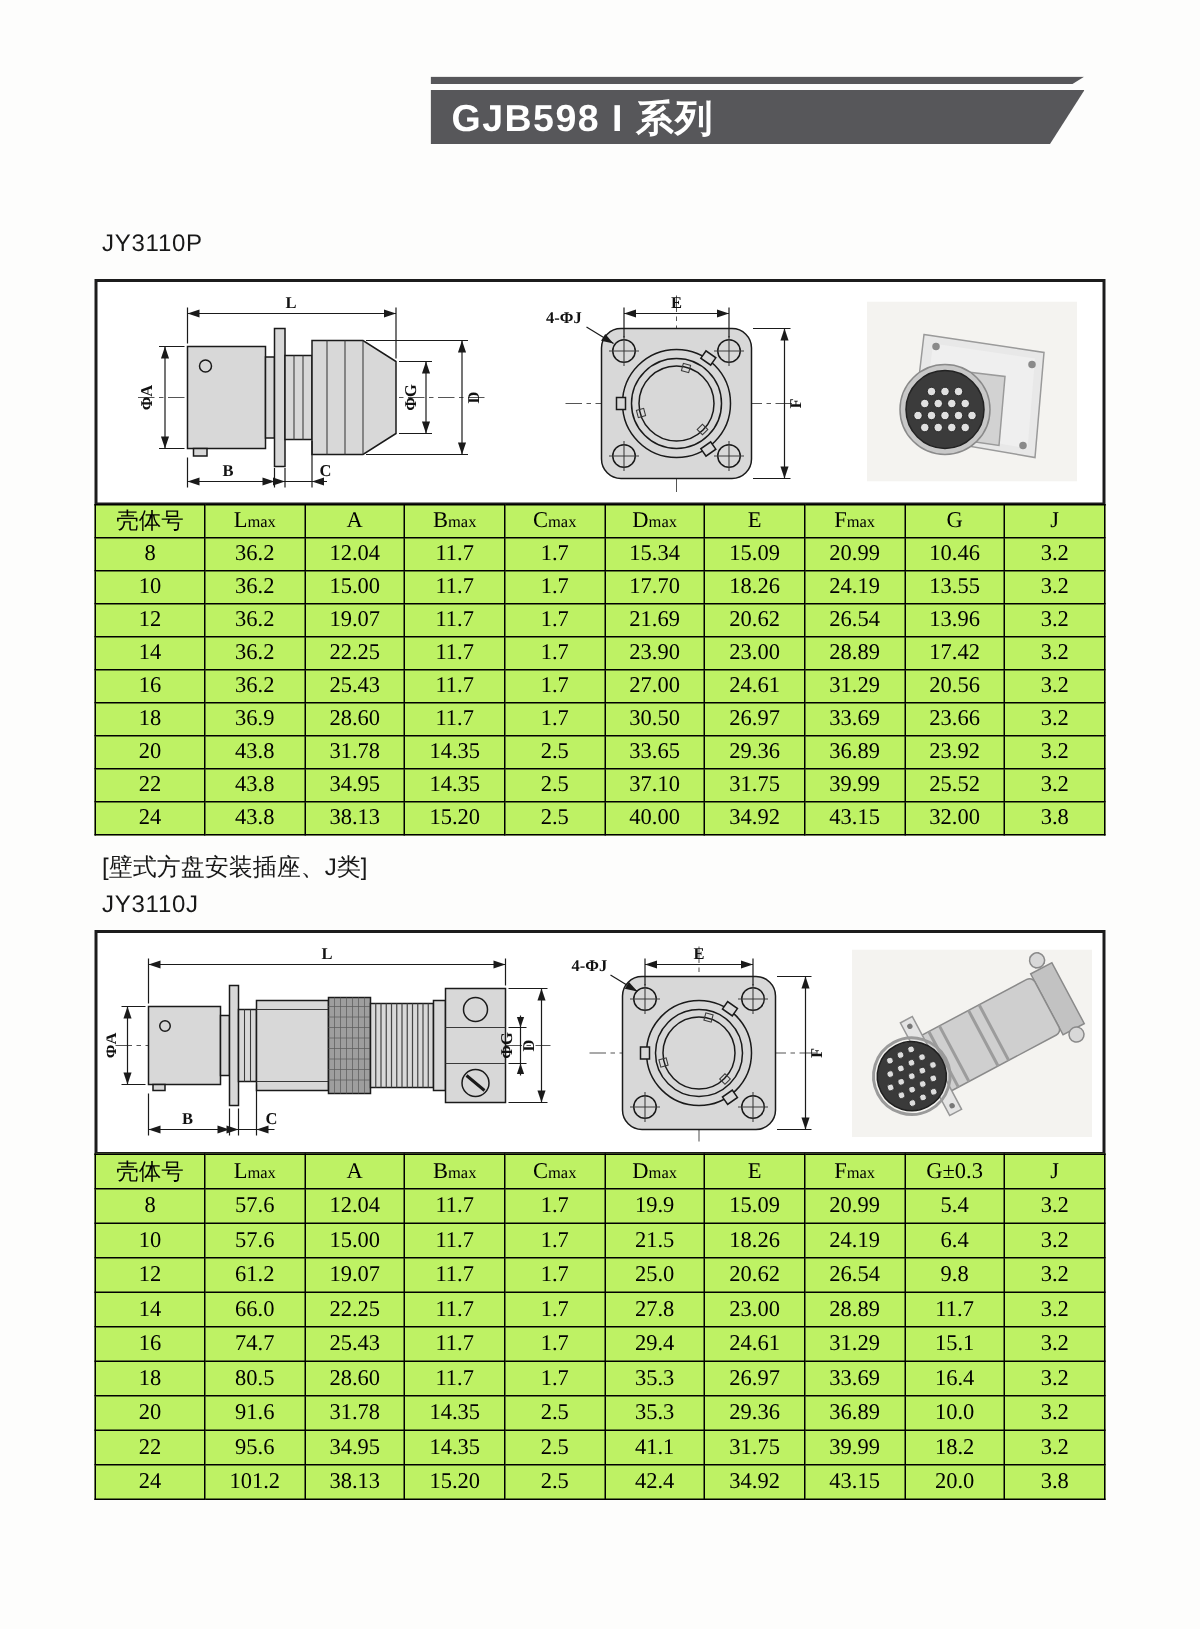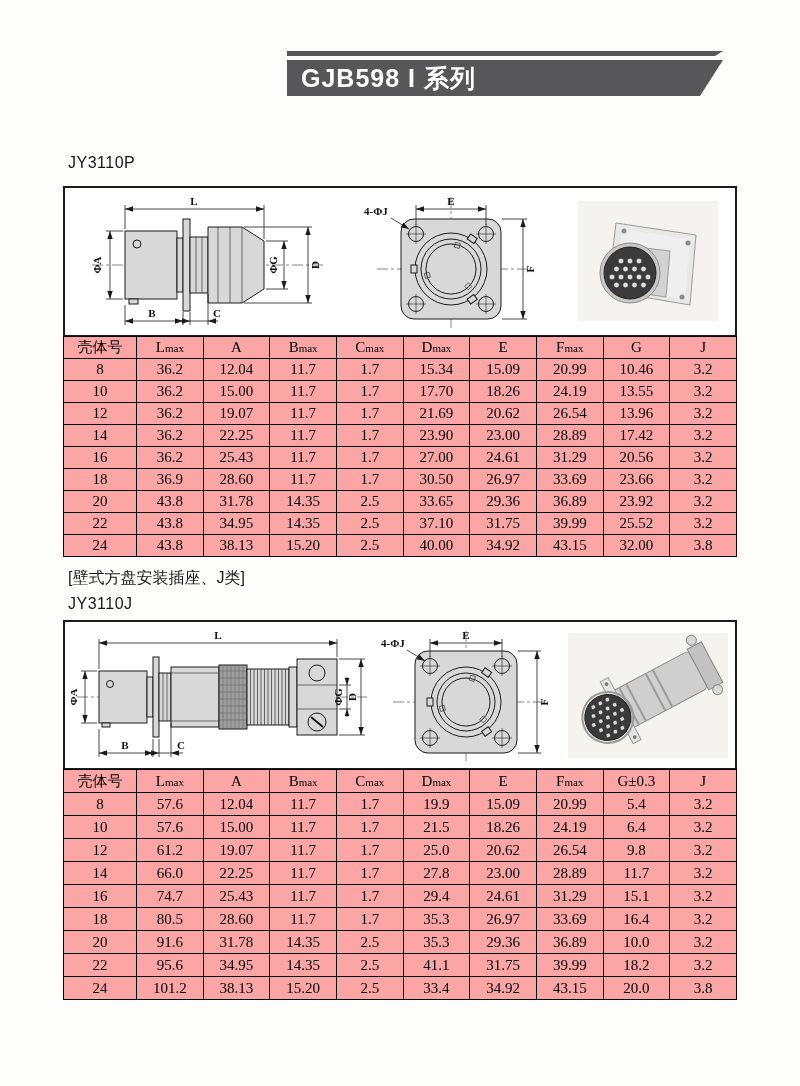--- a/index.html
+++ b/index.html
@@ -33,21 +33,21 @@
     border:2px solid #1c1c1c;
   }
   .fb1 { top:186px; height:151px; }
   .fb2 { top:620px; height:150px; }
   .sv { position:absolute; }
   .sv1 { left:15px; top:5px; }   .sv2 { left:296px; top:3px; }  .sv3 { left:513px; top:13px; }
   .sv4 { left:6px;  top:7px; }   .sv5 { left:314px; top:5px; }  .sv6 { left:503px; top:11px; }
 
   table.spec {
     position:absolute; left:63px; width:674px; table-layout:fixed;
-    border-collapse:collapse; background:#fca5a5;
+    border-collapse:collapse; background:#bef264;
     font-family:"Liberation Serif","DejaVu Serif",serif; font-size:15px;
     text-align:center; color:#000;
   }
   .t1 { top:336px; } .t2 { top:769px; }
   .spec th, .spec td { border:1px solid #000; padding:0; font-weight:normal; }
   .t1 th, .t1 td { height:22px; }
   .t2 th, .t2 td { height:23px; }
   .spec th .sub { font-size:11px; }
   .spec th { font-size:15px; }
 
@@ -684,21 +684,21 @@
           <td>39.99</td>
           <td>18.2</td>
           <td>3.2</td>
         </tr>
         <tr>
           <td>24</td>
           <td>101.2</td>
           <td>38.13</td>
           <td>15.20</td>
           <td>2.5</td>
-          <td>33.4</td>
+          <td>42.4</td>
           <td>34.92</td>
           <td>43.15</td>
           <td>20.0</td>
           <td>3.8</td>
         </tr>
       </tbody>
     </table>
 
 </div>
 

